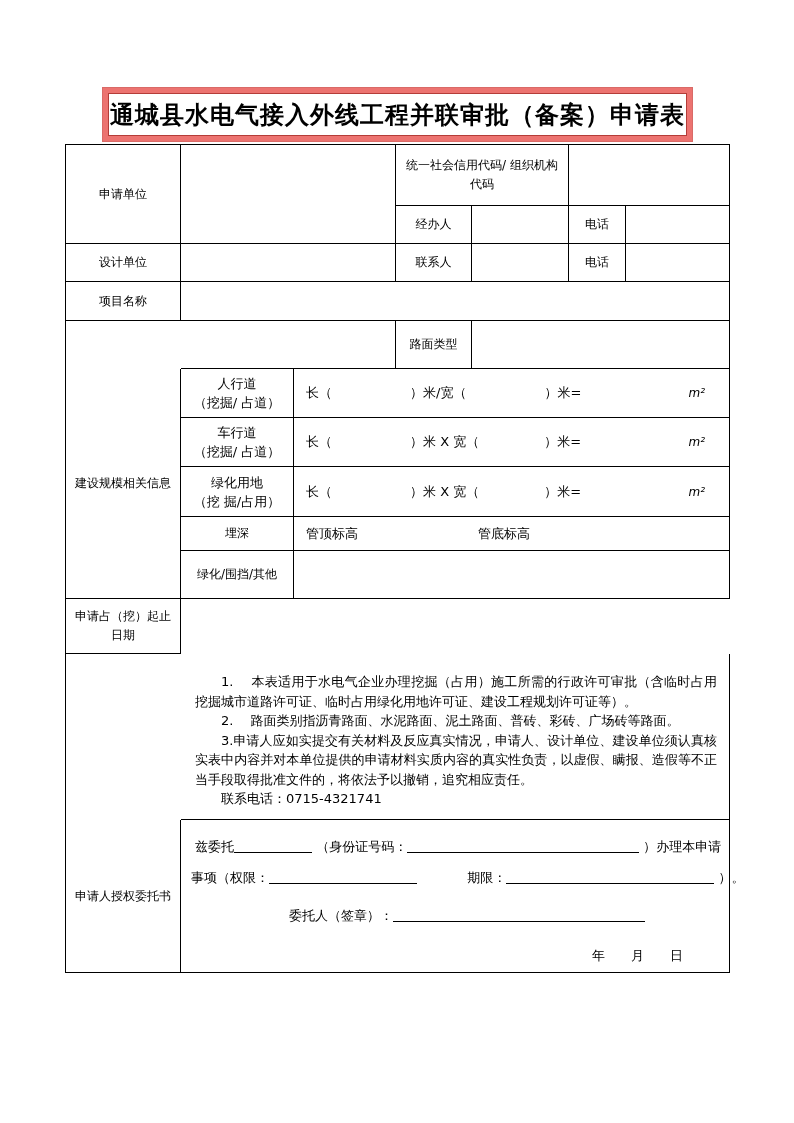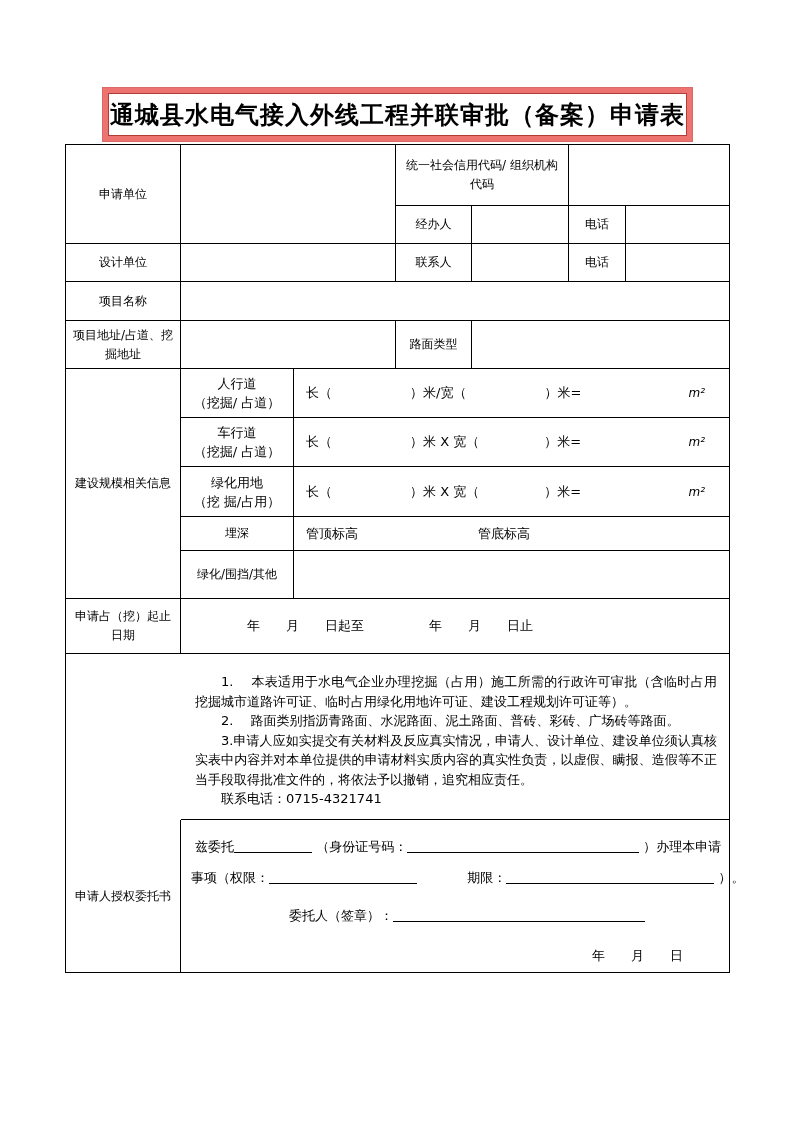--- a/index.html
+++ b/index.html
@@ -69,21 +69,20 @@
     <div class="c lab" style="grid-column:1;grid-row:3">设计单位</div>
     <div class="c" style="grid-column:2/4;grid-row:3"></div>
     <div class="c lab" style="grid-column:4;grid-row:3">联系人</div>
     <div class="c" style="grid-column:5;grid-row:3"></div>
     <div class="c lab" style="grid-column:6;grid-row:3">电话</div>
     <div class="c" style="grid-column:7;grid-row:3"></div>
 
     <div class="c lab" style="grid-column:1;grid-row:4">项目名称</div>
     <div class="c" style="grid-column:2/8;grid-row:4"></div>
 
-    <div class="c lab" style="grid-column:1;grid-row:5">项目地址/占道、挖掘地址</div>
     <div class="c" style="grid-column:2/4;grid-row:5"></div>
     <div class="c lab" style="grid-column:4;grid-row:5">路面类型</div>
     <div class="c" style="grid-column:5/8;grid-row:5"></div>
 
     <div class="c lab" style="grid-column:1;grid-row:6/11">建设规模相关信息</div>
 
     <div class="c lab2" style="grid-column:2;grid-row:6">
       <div>人行道</div>
       <div>（挖掘/ 占道）</div>
     </div>
@@ -113,23 +112,20 @@
     <div class="c lab" style="grid-column:2;grid-row:9">埋深</div>
     <div class="c depth-cell" style="grid-column:3/8;grid-row:9">
       <span>管顶标高</span>
       <span class="second">管底标高</span>
     </div>
 
     <div class="c lab" style="grid-column:2;grid-row:10">绿化/围挡/其他</div>
     <div class="c" style="grid-column:3/8;grid-row:10"></div>
 
     <div class="c lab" style="grid-column:1;grid-row:11">申请占（挖）起止日期</div>
-    <div class="c date-cell" style="grid-column:2/8;grid-row:11">
-      <span>年　　月　　日起至　　　　　年　　月　　日止</span>
-    </div>
 
     <div class="c note-cell" style="grid-column:2/8;grid-row:12">
       <p>1.　 本表适用于水电气企业办理挖掘（占用）施工所需的行政许可审批（含临时占用挖掘城市道路许可证、临时占用绿化用地许可证、建设工程规划许可证等）。</p>
       <p>2.　 路面类别指沥青路面、水泥路面、泥土路面、普砖、彩砖、广场砖等路面。</p>
       <p>3.申请人应如实提交有关材料及反应真实情况，申请人、设计单位、建设单位须认真核实表中内容并对本单位提供的申请材料实质内容的真实性负责，以虚假、瞒报、造假等不正当手段取得批准文件的，将依法予以撤销，追究相应责任。</p>
       <p>联系电话：0715-4321741</p>
     </div>
 
     <div class="c lab" style="grid-column:1;grid-row:13">申请人授权委托书</div>
     <div class="c auth-cell" style="grid-column:2/8;grid-row:13">

